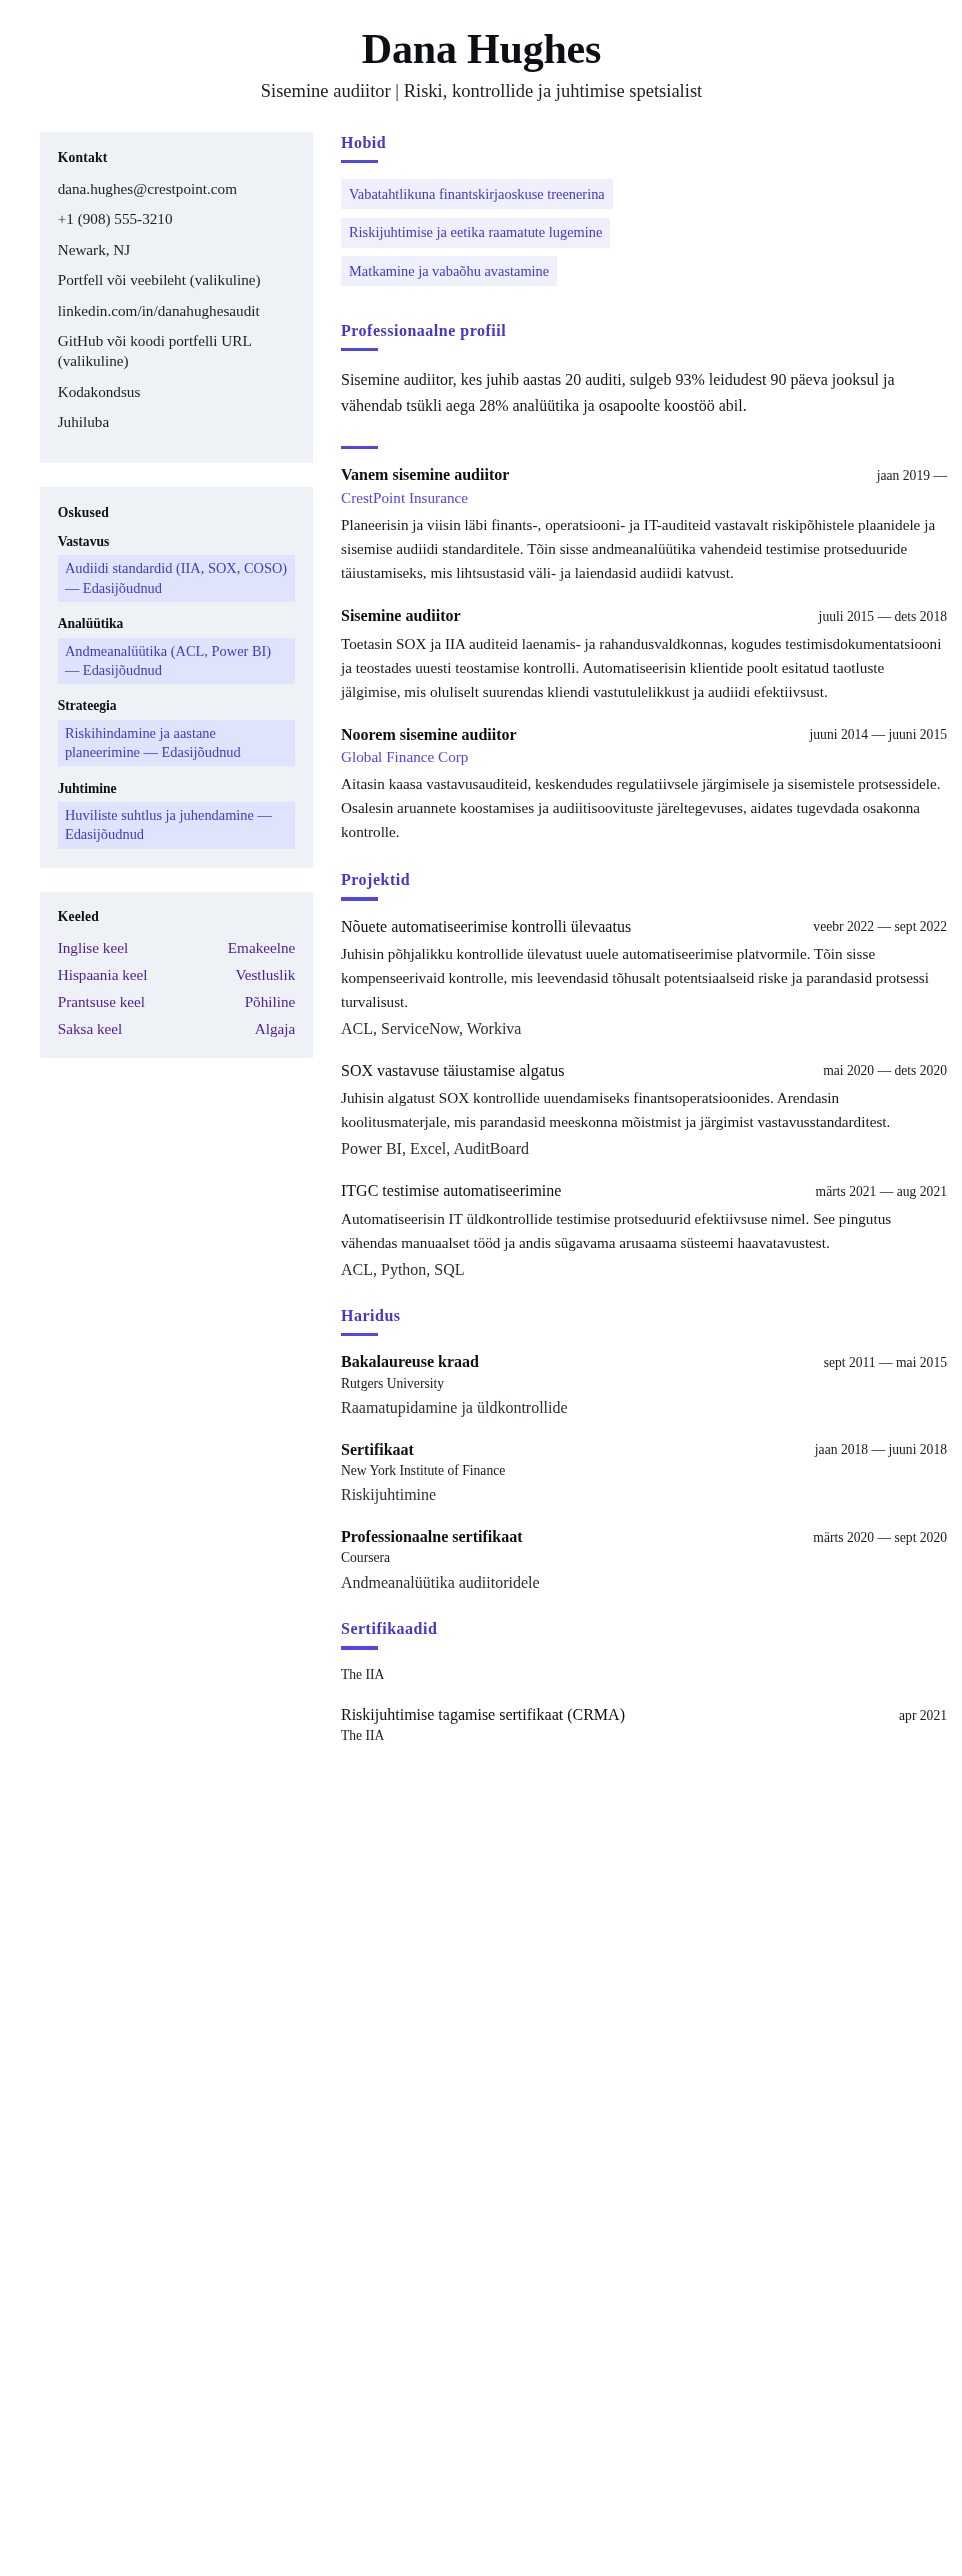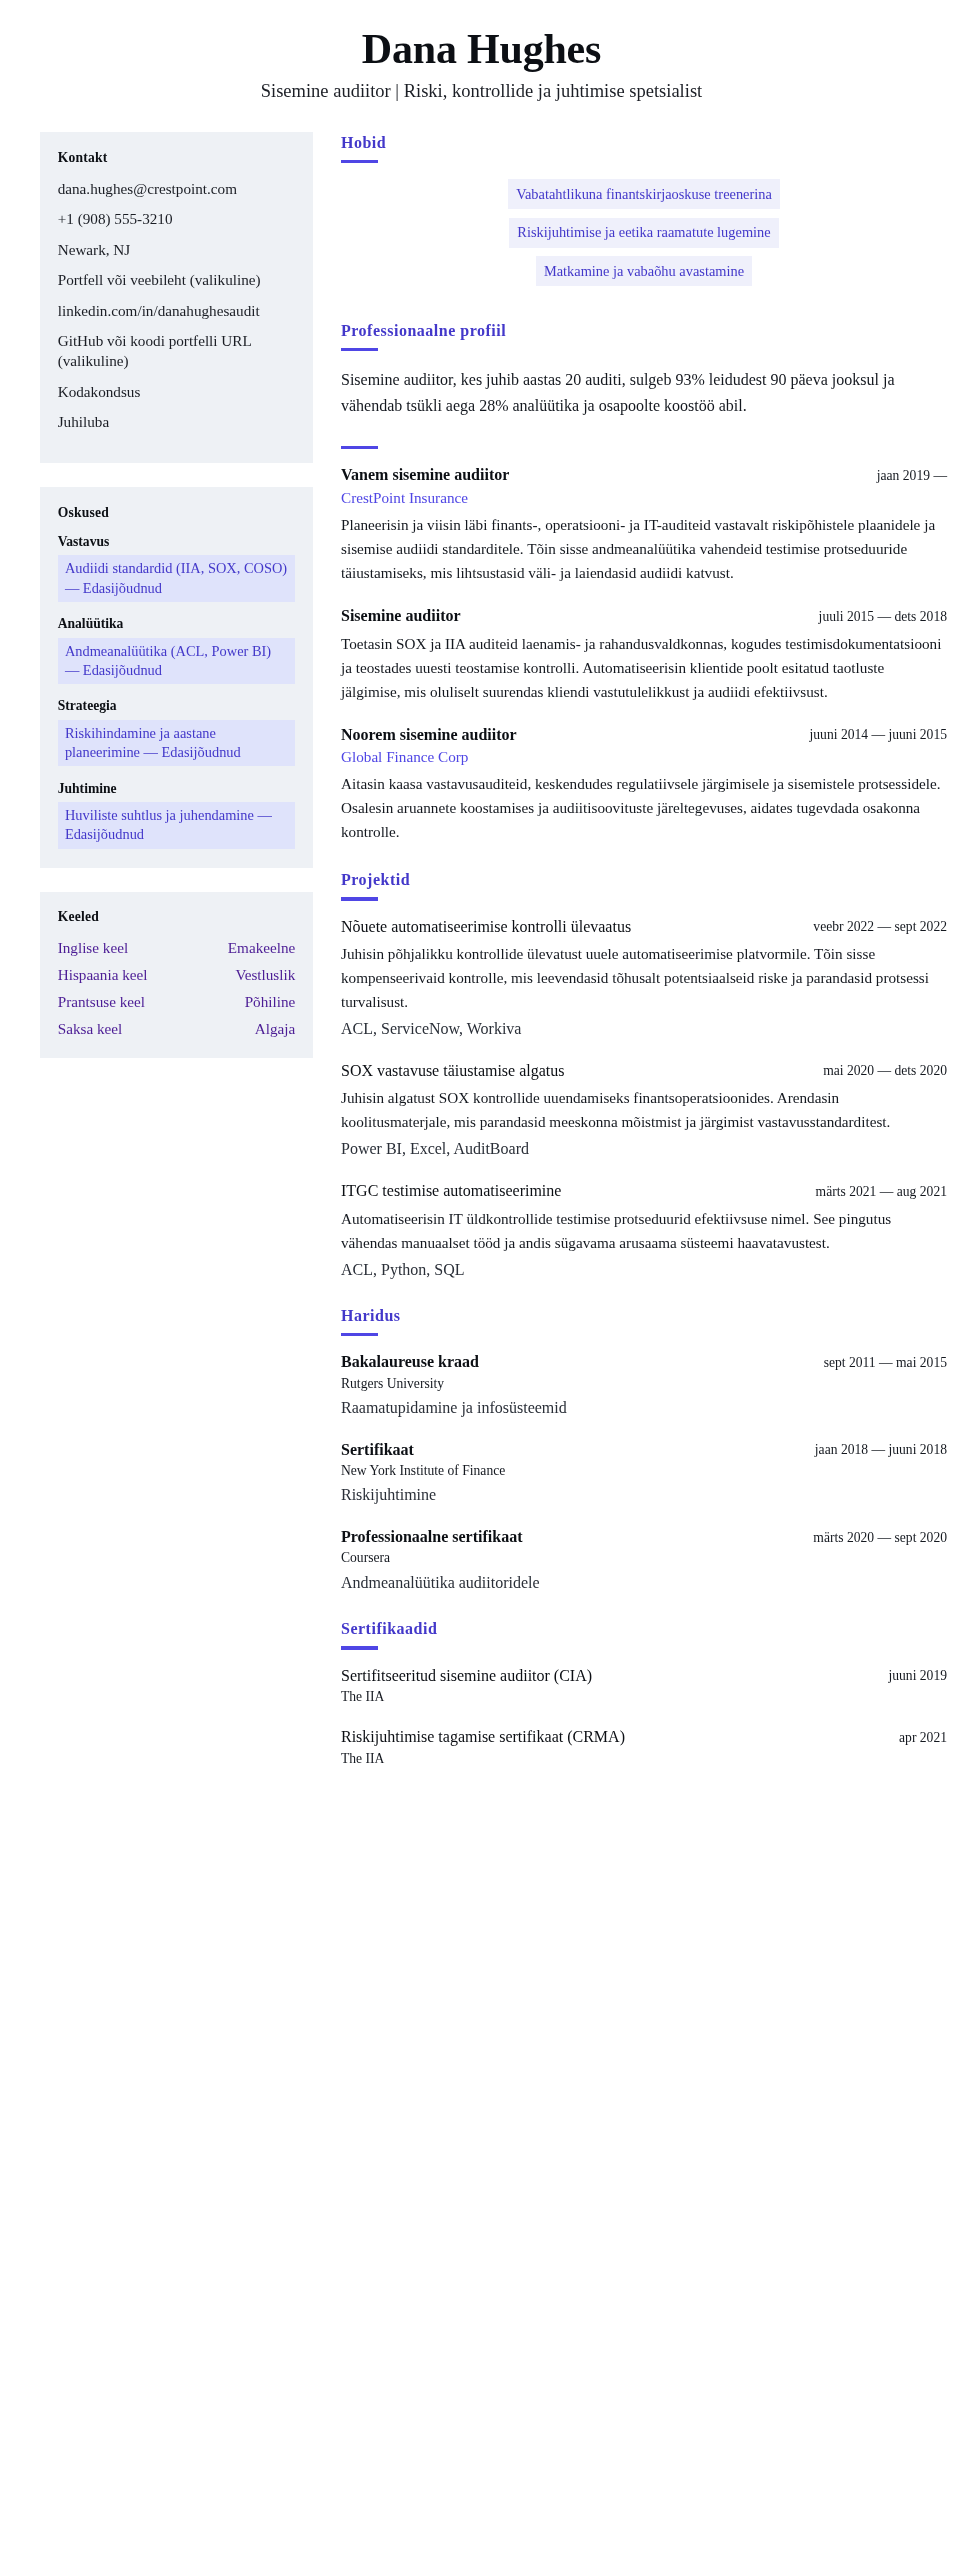--- a/index.html
+++ b/index.html
@@ -55,21 +55,21 @@
   .sec{margin-bottom:27px;}
   .sec-head{
     font-size:16px;font-weight:700;color:#4338ca;letter-spacing:0.5px;margin:0;
   }
   .sec-rule{width:37px;height:3.2px;background:#4f46e5;margin:8px 0 16px 0;}
 
   .hobby-pill{
     background:#eff0fb;color:#4338ca;font-size:14.4px;line-height:1.3;
     padding:5.6px 8px;display:inline-block;margin-bottom:8.8px;
   }
-  .hobbies{display:block;text-align:center;}
+  .hobbies{display:block;}
 
   .summary{font-size:16px;line-height:1.62;color:#14181f;margin:0;}
 
   
   .entry{margin-bottom:21px;}
   .entry:last-child{margin-bottom:0;}
   .entry-top{display:flex;justify-content:space-between;align-items:flex-start;gap:19px;}
   .entry-role{font-size:16px;font-weight:700;color:#0c0f14;line-height:1.3;margin:0;}
   .entry-role.reg{font-weight:400;}
   .entry-date{
@@ -239,21 +239,21 @@
       <section class="sec">
         <h2 class="sec-head">Haridus</h2>
         <div class="sec-rule"></div>
 
         <div class="entry">
           <div class="entry-top">
             <h3 class="entry-role">Bakalaureuse kraad</h3>
             <div class="entry-date">sept 2011 — mai 2015</div>
           </div>
           <div class="entry-sub">Rutgers University</div>
-          <div class="entry-tech">Raamatupidamine ja infosüsteemid</div>
+          <div class="entry-tech">Raamatupidamine ja üldkontrollide</div>
         </div>
 
         <div class="entry">
           <div class="entry-top">
             <h3 class="entry-role">Sertifikaat</h3>
             <div class="entry-date">jaan 2018 — juuni 2018</div>
           </div>
           <div class="entry-sub">New York Institute of Finance</div>
           <div class="entry-tech">Riskijuhtimine</div>
         </div>
@@ -266,24 +266,20 @@
           <div class="entry-sub">Coursera</div>
           <div class="entry-tech">Andmeanalüütika audiitoridele</div>
         </div>
       </section>
 
       <section class="sec">
         <h2 class="sec-head">Sertifikaadid</h2>
         <div class="sec-rule"></div>
 
         <div class="entry">
-          <div class="entry-top">
-            <h3 class="entry-role reg">Sertifitseeritud sisemine audiitor (CIA)</h3>
-            <div class="entry-date">juuni 2019</div>
-          </div>
           <div class="entry-sub">The IIA</div>
         </div>
 
         <div class="entry">
           <div class="entry-top">
             <h3 class="entry-role reg">Riskijuhtimise tagamise sertifikaat (CRMA)</h3>
             <div class="entry-date">apr 2021</div>
           </div>
           <div class="entry-sub">The IIA</div>
         </div>

